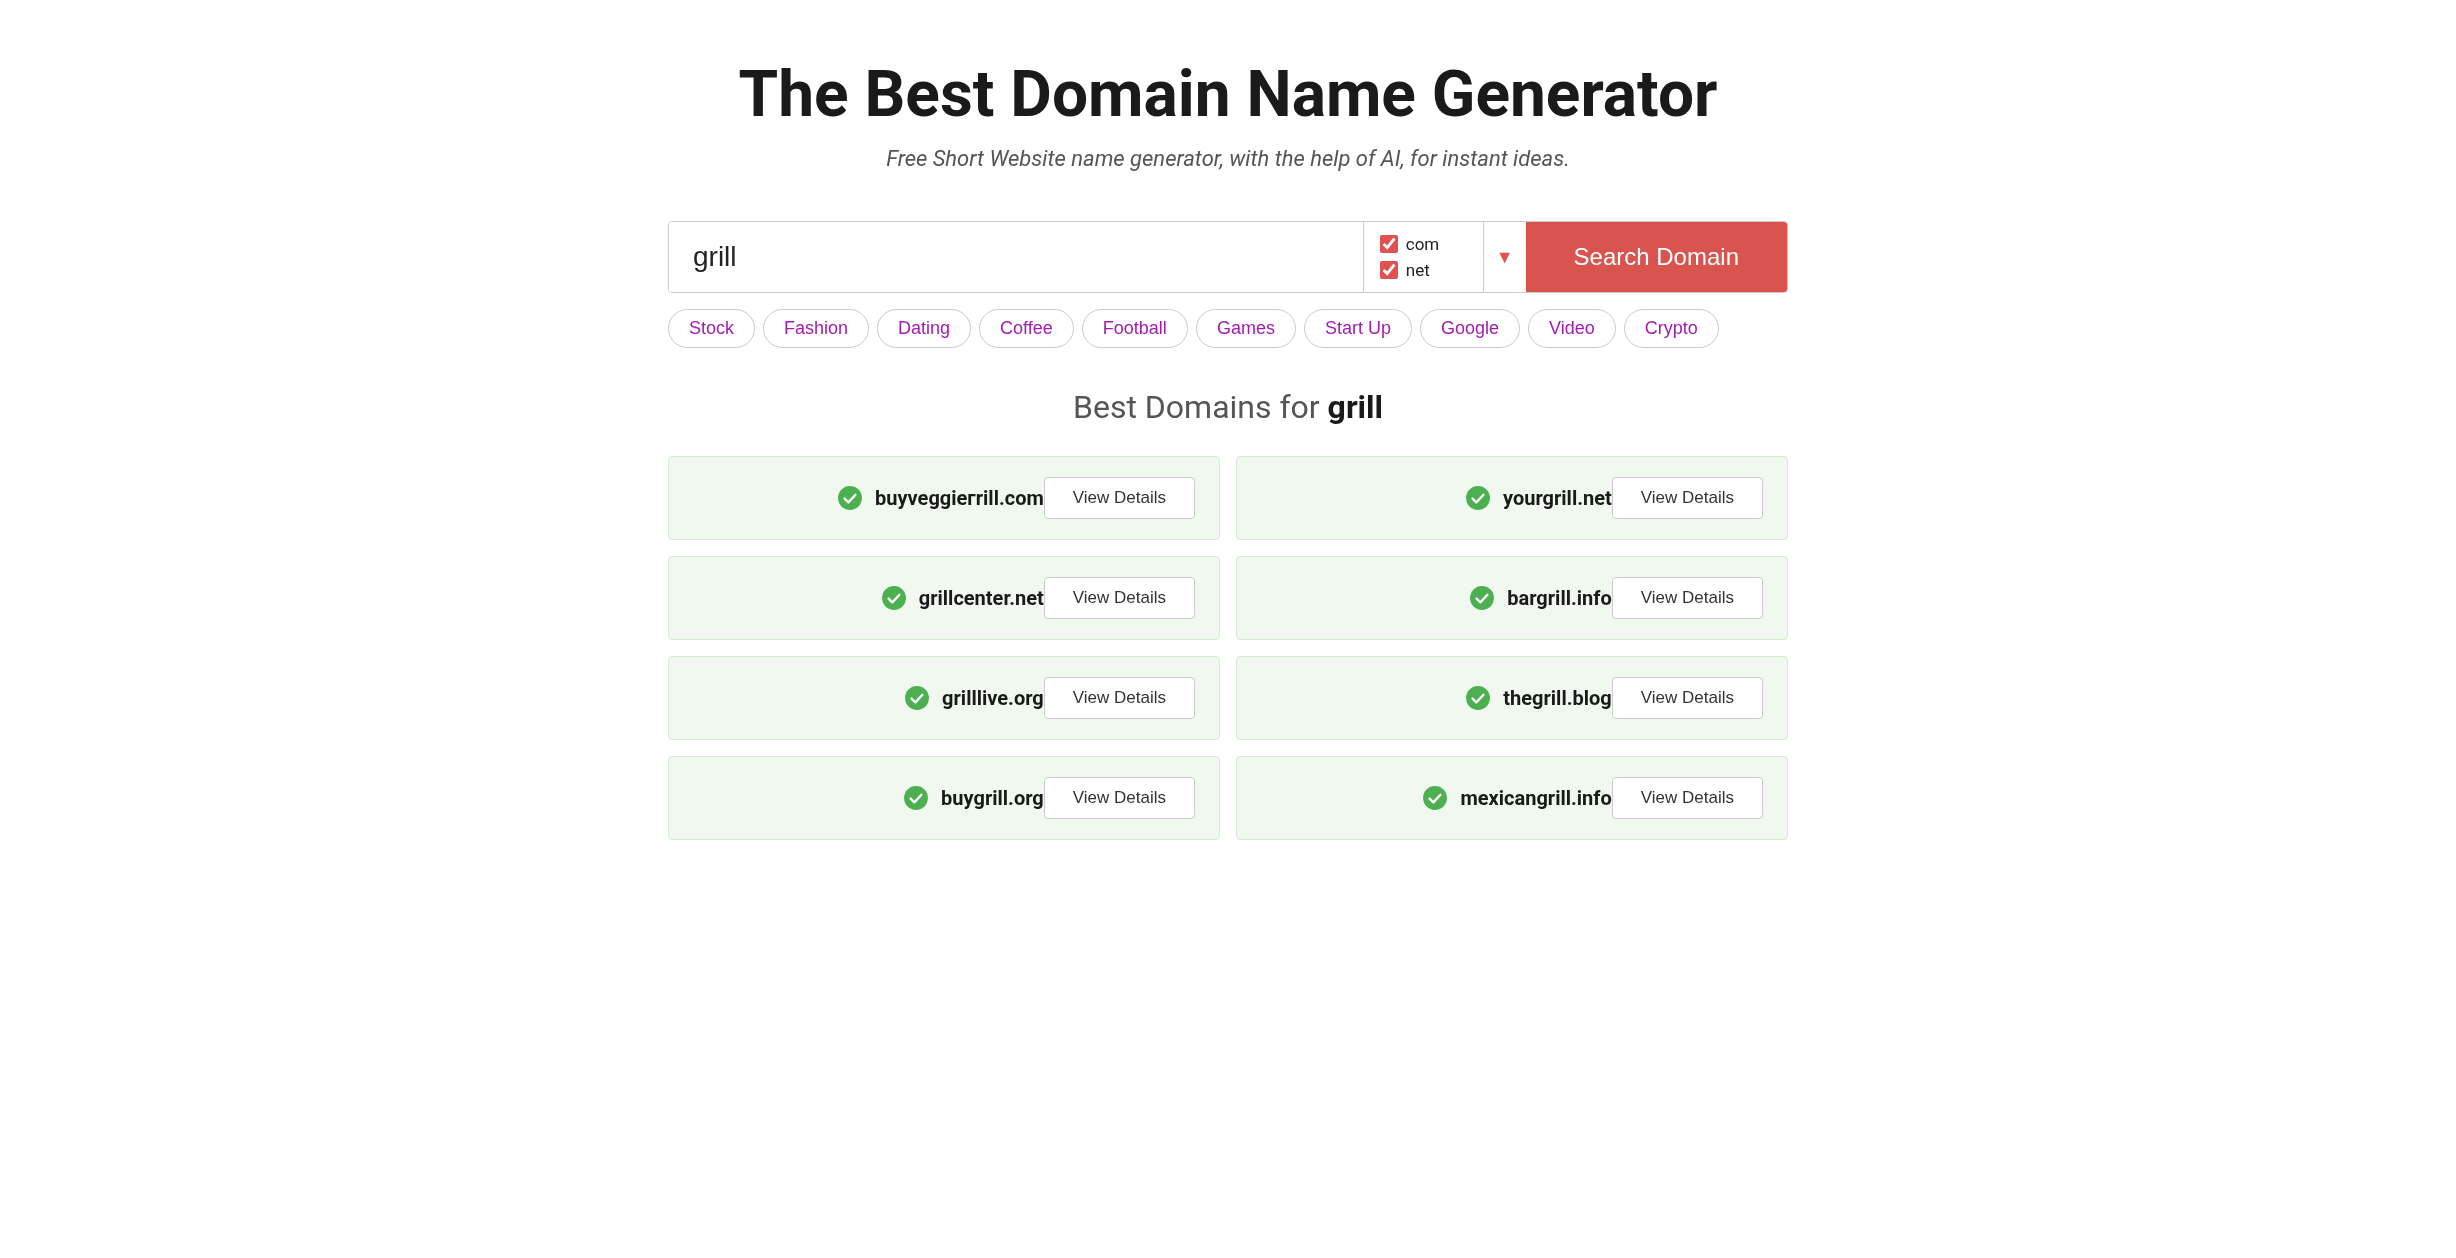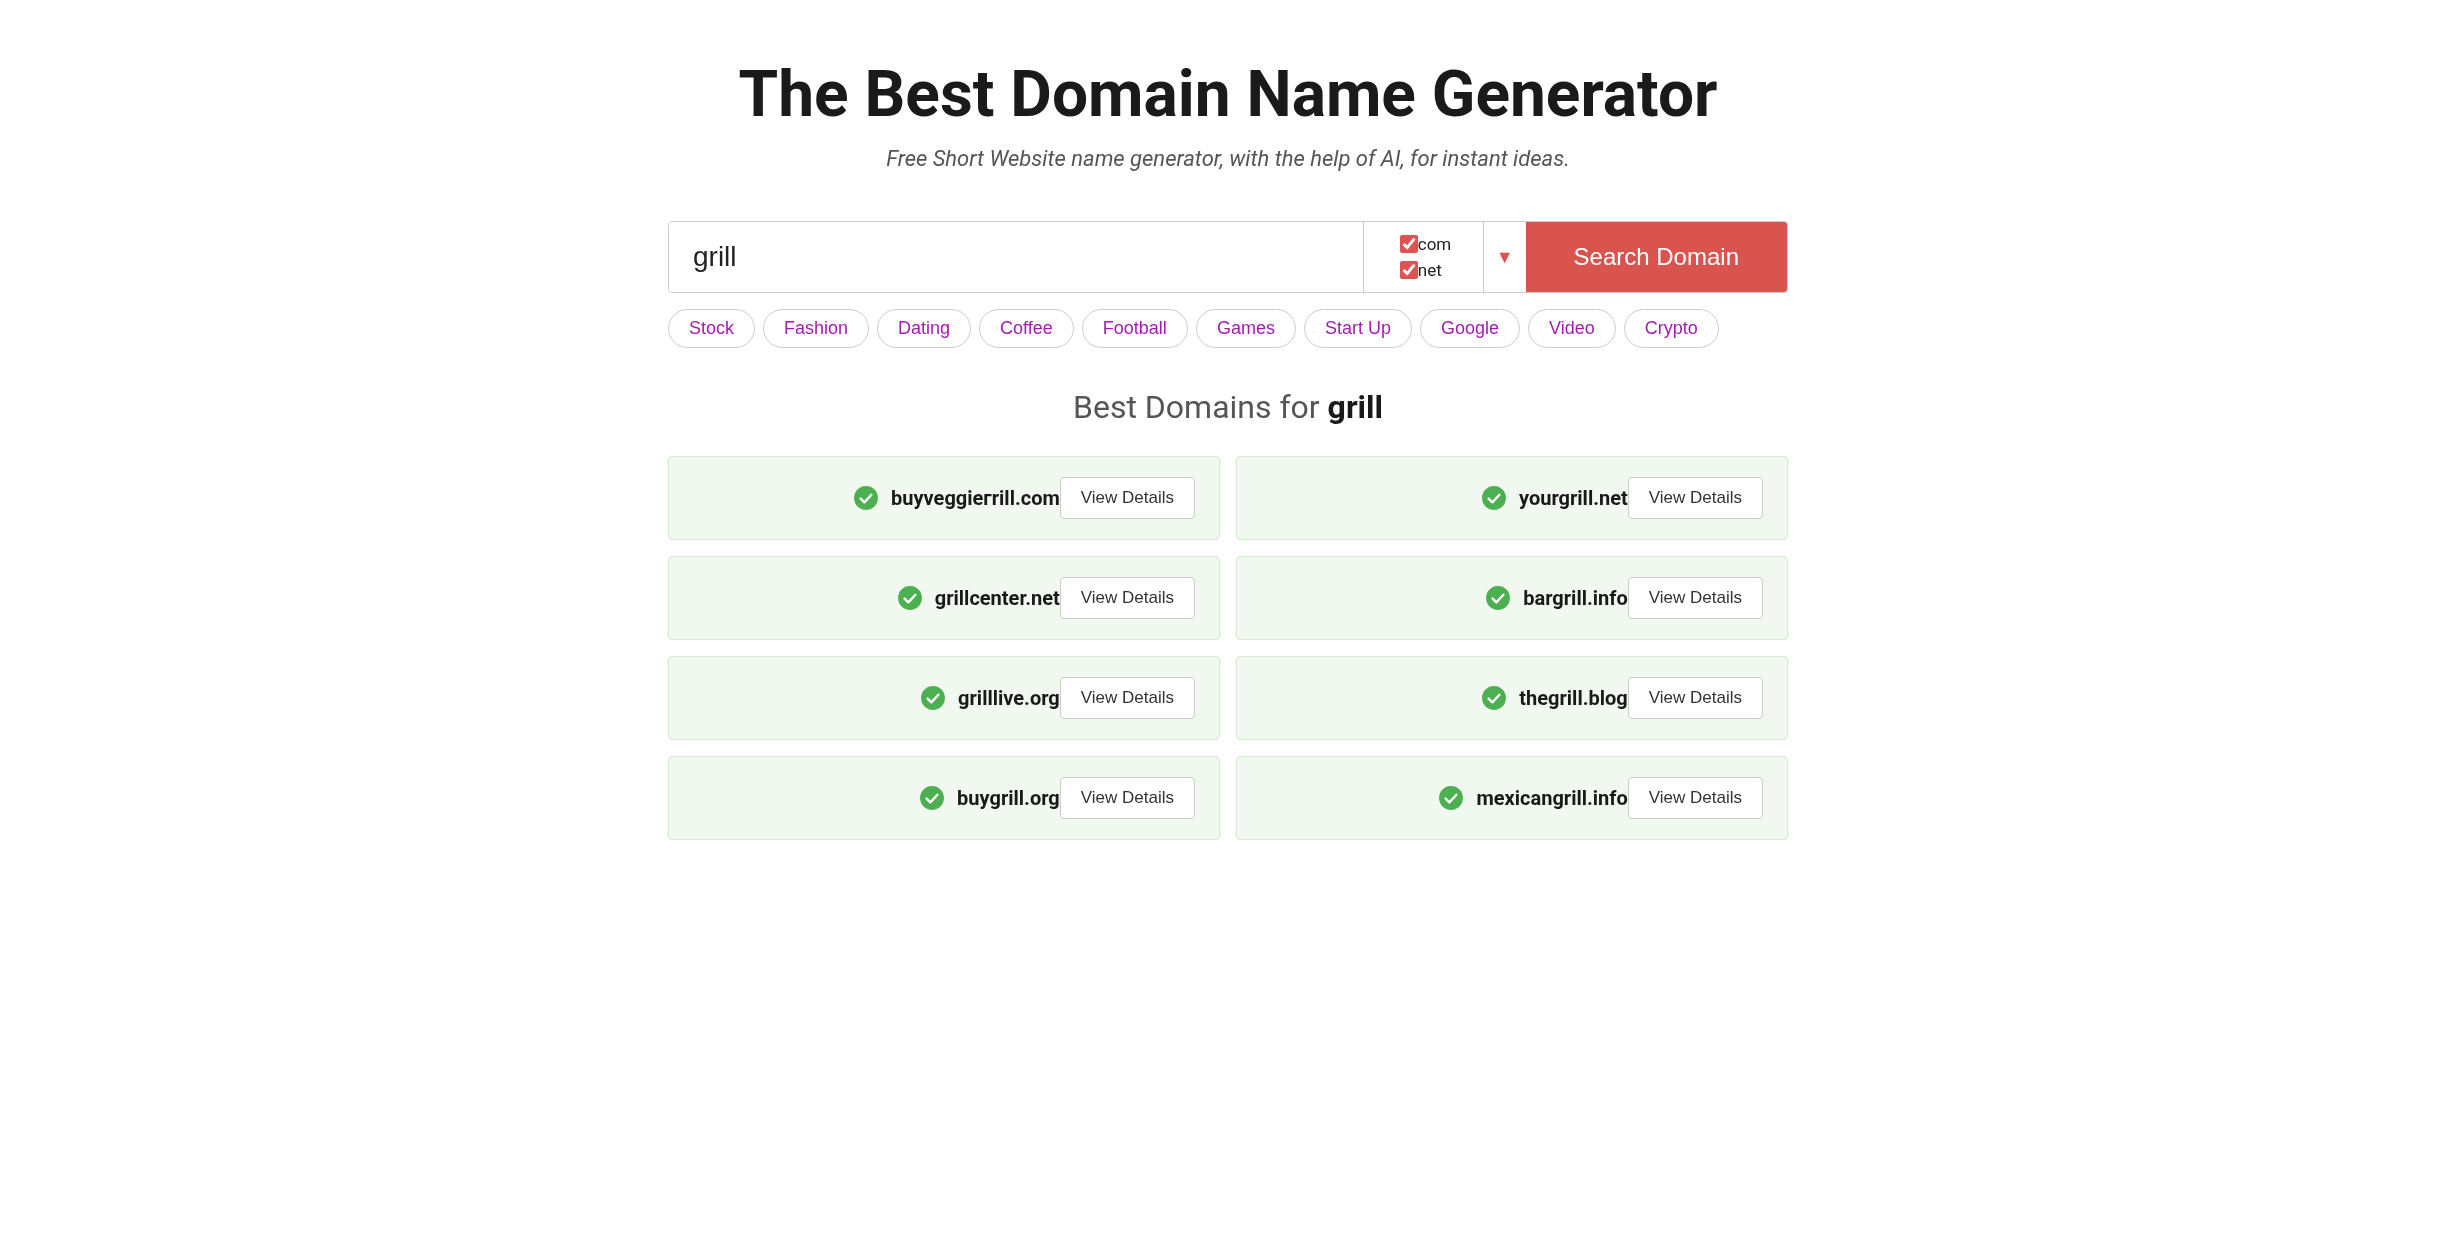--- a/index.html
+++ b/index.html
@@ -75,23 +75,23 @@
       padding: 8px 16px;
       background: #fff;
       border-left: 1.5px solid #ccc;
       min-width: 120px;
       gap: 6px;
     }
 
     .tld-option {
       display: flex;
       align-items: center;
+      gap: 8px;
       font-size: 17px;
       color: #222;
-      margin-left: 20px;
     }
 
     .tld-checkbox {
       width: 18px;
       height: 18px;
       accent-color: #e05252;
     }
 
     .dropdown-arrow {
       display: flex;
@@ -188,21 +188,21 @@
     .domain-name {
       font-size: 20px;
       font-weight: 700;
       color: #1a1a1a;
     }
 
     .view-details-btn {
       background: #fff;
       border: 1.5px solid #ccc;
       border-radius: 4px;
-      padding: 10px 20px;
+      padding: 10px 28px;
       font-size: 17px;
       color: #333;
       cursor: pointer;
       white-space: nowrap;
     }
   </style>
 </head>
 <body>
 
 <div class="page-container">

